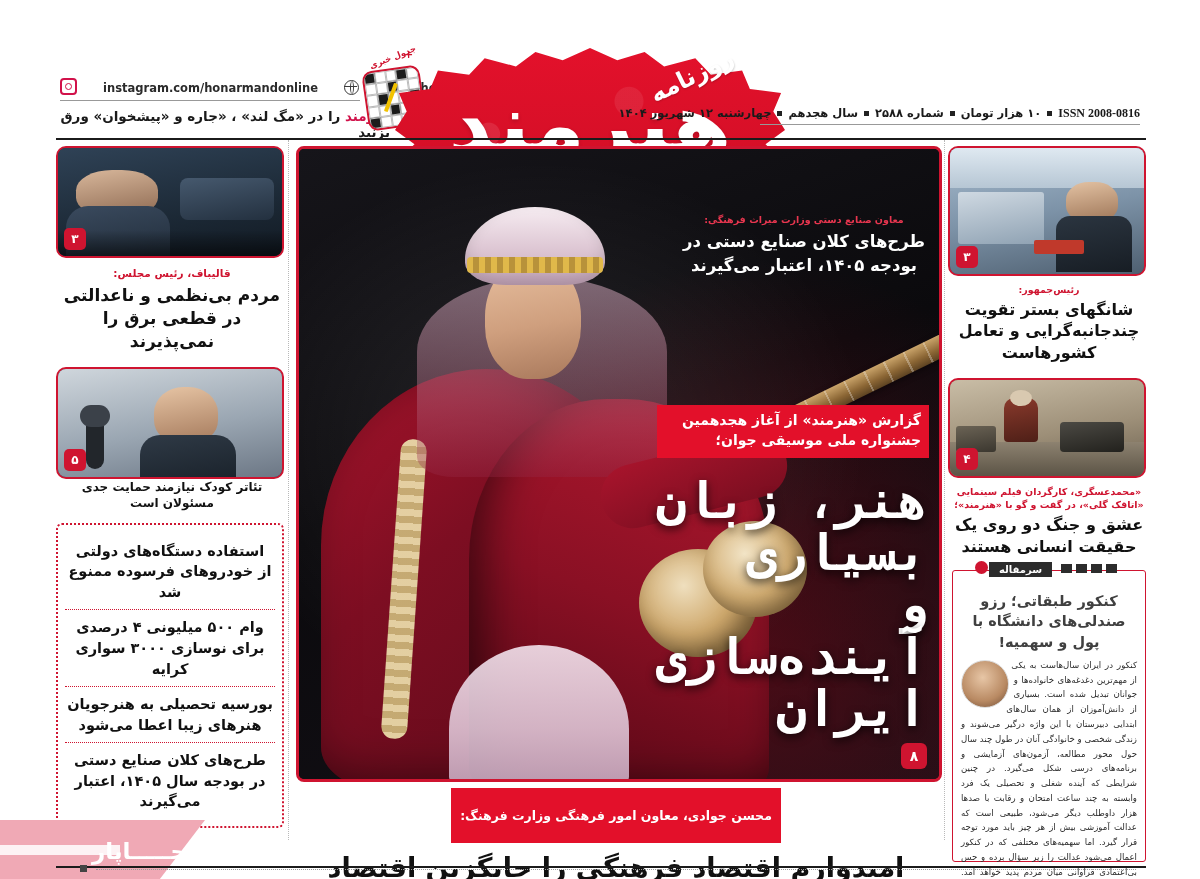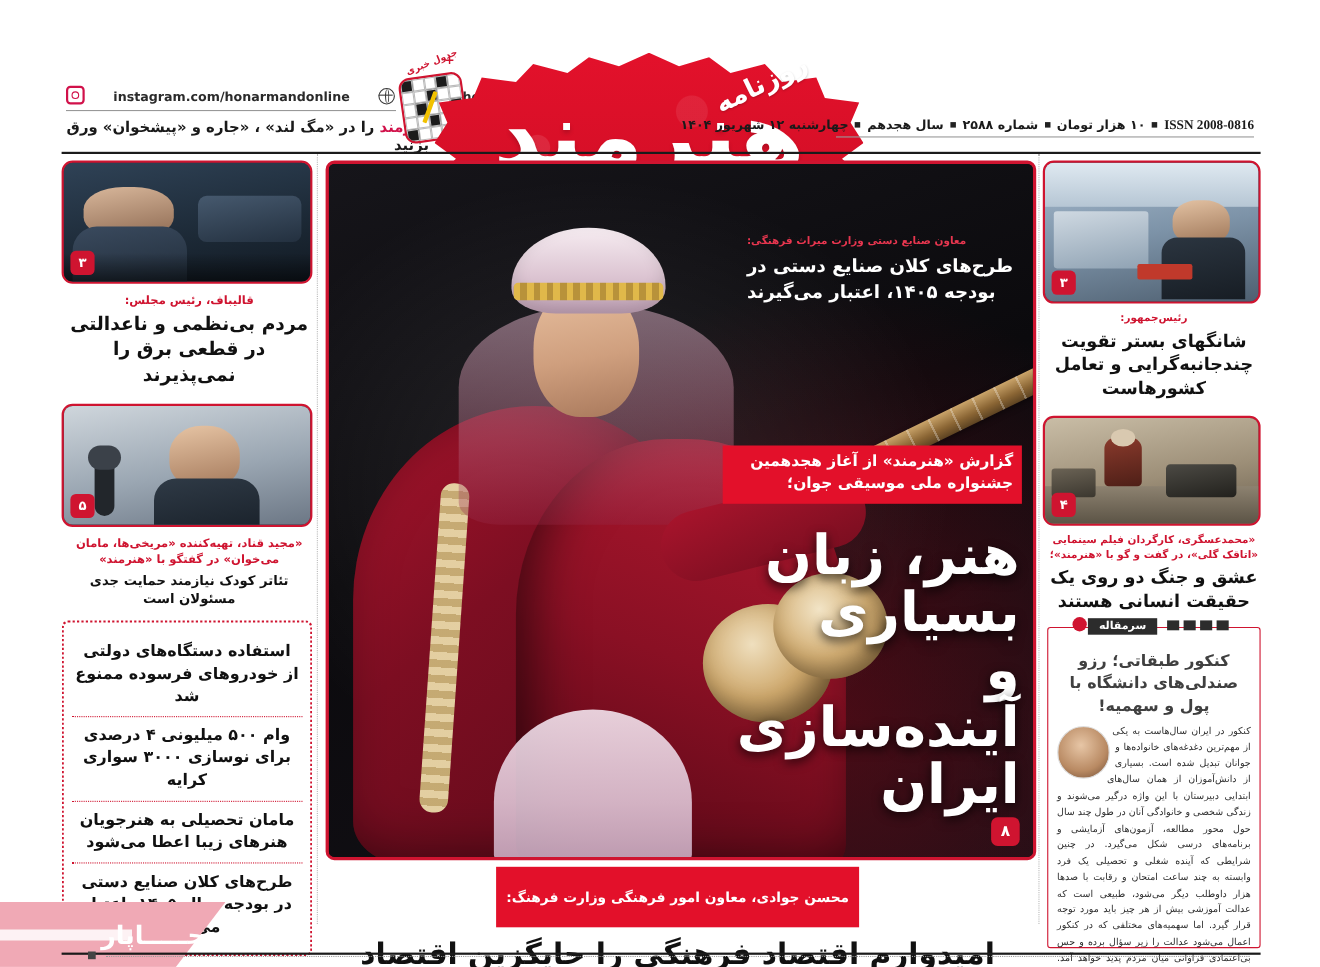--- a/index.html
+++ b/index.html
@@ -233,33 +233,33 @@
     border-radius:3px;
   }
   .fig-arm{
     position:absolute;left:300px;top:300px;width:190px;height:64px;
     background:linear-gradient(170deg,#a8142c 0%,#7a0e20 100%);
     border-radius:40px;transform:rotate(-14deg);
   }
 
   
   .ov-kicker-top{
-    position:absolute;right:10px;top:64px;width:250px;text-align:left;
+    position:absolute;right:10px;top:64px;width:250px;text-align:center;
   }
   .ov-kicker-top .k{font-size:9.5px;font-weight:bold;color:#e8364f;line-height:1.5;}
   .ov-kicker-top .h{font-size:16.5px;font-weight:bold;color:#ffffff;line-height:1.42;letter-spacing:-0.4px;margin-top:3px;}
 
   .ov-redbox{
     position:absolute;right:10px;top:256px;width:272px;background:#e3102a;
     padding:6px 8px 7px;text-align:right;box-sizing:border-box;
   }
   .ov-redbox .t{font-size:14px;font-weight:bold;color:#ffffff;line-height:1.42;letter-spacing:-0.4px;}
 
   .ov-main{
-    position:absolute;right:12px;top:330px;width:300px;
+    position:absolute;right:12px;top:330px;width:300px;font-family:Liberation Mono, monospace;
   }
   .ov-main .line{
     font-size:50px;font-weight:bold;color:#ffffff;line-height:1.04;letter-spacing:-2px;
     text-shadow:0 3px 10px rgba(0,0,0,.75);
   }
   .page-badge{
     position:absolute;right:12px;bottom:10px;width:26px;height:26px;border-radius:6px;
     background:#cf1430;color:#fff;font-size:14px;font-weight:bold;
     display:flex;align-items:center;justify-content:center;
   }
@@ -410,28 +410,27 @@
 
     <div class="news-card" style="margin-top:14px;">
       <div class="news-photo">
         <div style="position:absolute;inset:0;background:linear-gradient(170deg,#cfd6dc 0%,#9aa6b2 55%,#6c7785 100%);"></div>
         <div style="position:absolute;left:96px;top:18px;width:64px;height:56px;border-radius:46% 46% 40% 40%;background:linear-gradient(170deg,#e6c4a4,#a57a5c);"></div>
         <div style="position:absolute;left:82px;top:66px;width:96px;height:46px;border-radius:20px 20px 0 0;background:linear-gradient(170deg,#2f3a46,#1a222b);"></div>
         <div style="position:absolute;left:28px;top:44px;width:18px;height:56px;border-radius:9px;background:#22262b;"></div>
         <div style="position:absolute;left:22px;top:36px;width:30px;height:22px;border-radius:11px;background:#3b4149;"></div>
         <div class="pnum">۵</div>
       </div>
-      <div class="kicker">«مجید قناد، تهیه‌کننده «مریخی‌ها، مامان می‌خوان» در گفتگو با «هنرمند»</div>
       <div class="headline-xs">تئاتر کودک نیازمند حمایت جدی مسئولان است</div>
     </div>
 
     <div class="bulletbox">
       <div class="bullet">استفاده دستگاه‌های دولتی از خودروهای فرسوده ممنوع شد</div>
       <div class="bullet">وام ۵۰۰ میلیونی ۴ درصدی برای نوسازی ۳۰۰۰ سواری کرایه</div>
-      <div class="bullet">مامان تحصیلی به هنرجویان هنرهای زیبا اعطا می‌شود</div>
+      <div class="bullet">بورسیه تحصیلی به هنرجویان هنرهای زیبا اعطا می‌شود</div>
       <div class="bullet">طرح‌های کلان صنایع دستی در بودجه سال ۱۴۰۵، اعتبار می‌گیرند</div>
     </div>
   </div>
 
   <div class="wm"></div>
   <div class="wm-strip"></div>
   <div class="wm-text">چـــــاپار</div>
 
   <div class="center">
     <div class="photo-bg"></div>

